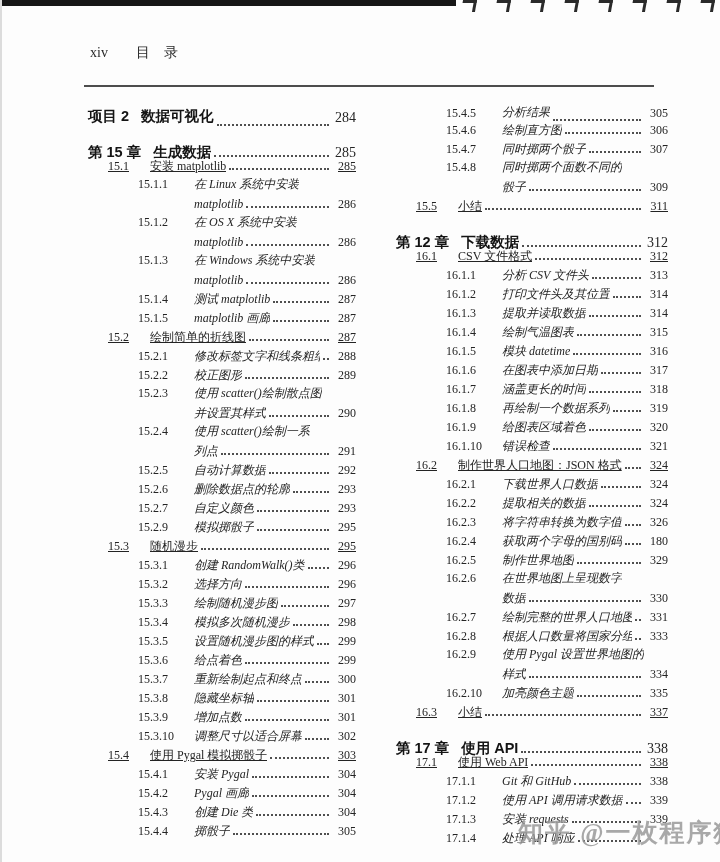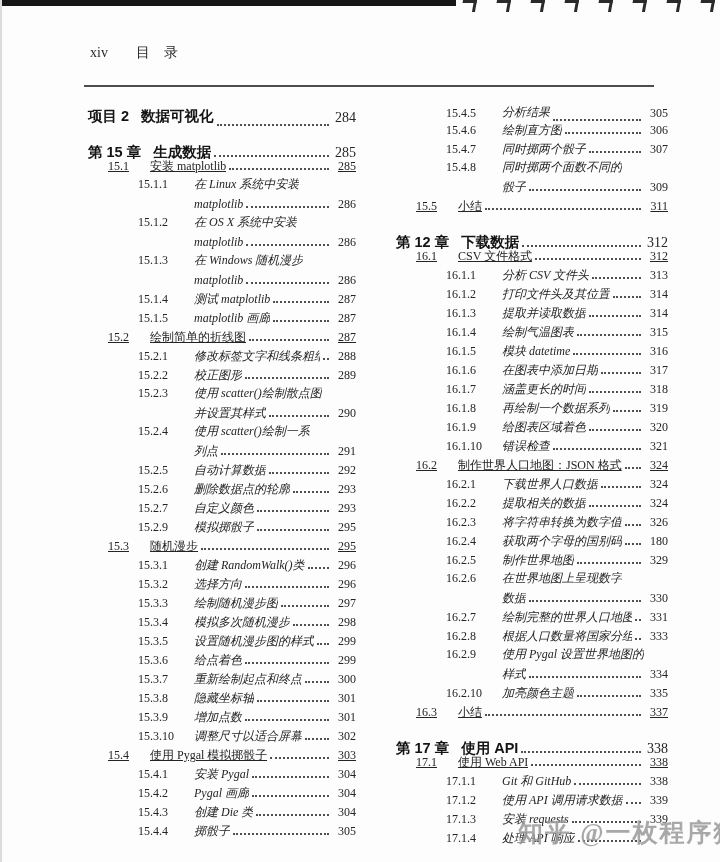--- a/index.html
+++ b/index.html
@@ -102,21 +102,21 @@
       <span class="num">15.1.2</span>
       <span class="title">在 OS X 系统中安装</span>
     </div>
     <div class="row cont">
       <span class="title">matplotlib</span>
       <span class="leader"></span>
       <span class="page-num">286</span>
     </div>
     <div class="row sub">
       <span class="num">15.1.3</span>
-      <span class="title">在 Windows 随机漫步</span>
+      <span class="title">在 Windows 系统中安装</span>
     </div>
     <div class="row cont">
       <span class="title">matplotlib</span>
       <span class="leader"></span>
       <span class="page-num">286</span>
     </div>
     <div class="row sub">
       <span class="num">15.1.4</span>
       <span class="title">测试 matplotlib</span>
       <span class="leader"></span>

